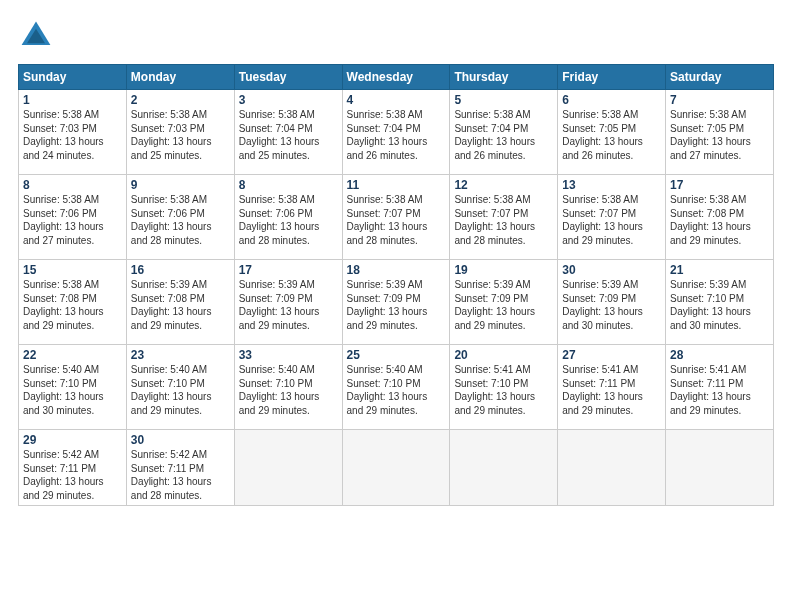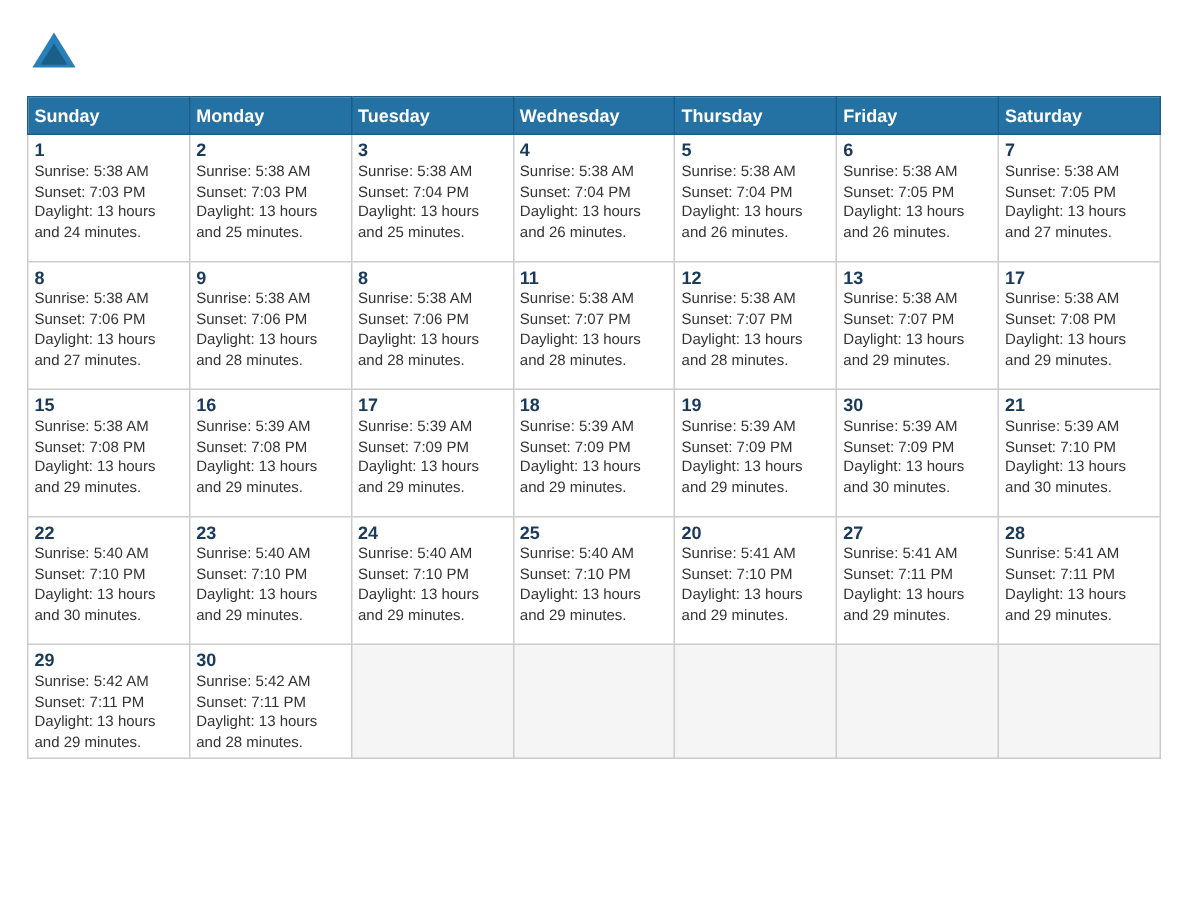--- a/index.html
+++ b/index.html
@@ -226,21 +226,21 @@
         <tr>
           <td>
         <span class="day-num">22</span>
         <span class="cell-text">Sunrise: 5:40 AM<br>Sunset: 7:10 PM<br>Daylight: 13 hours and 30 minutes.</span>
       </td>
           <td>
         <span class="day-num">23</span>
         <span class="cell-text">Sunrise: 5:40 AM<br>Sunset: 7:10 PM<br>Daylight: 13 hours and 29 minutes.</span>
       </td>
           <td>
-        <span class="day-num">24</span>
+        <span class="day-num">33</span>
         <span class="cell-text">Sunrise: 5:40 AM<br>Sunset: 7:10 PM<br>Daylight: 13 hours and 29 minutes.</span>
       </td>
           <td>
         <span class="day-num">25</span>
         <span class="cell-text">Sunrise: 5:40 AM<br>Sunset: 7:10 PM<br>Daylight: 13 hours and 29 minutes.</span>
       </td>
           <td>
         <span class="day-num">20</span>
         <span class="cell-text">Sunrise: 5:41 AM<br>Sunset: 7:10 PM<br>Daylight: 13 hours and 29 minutes.</span>
       </td>

